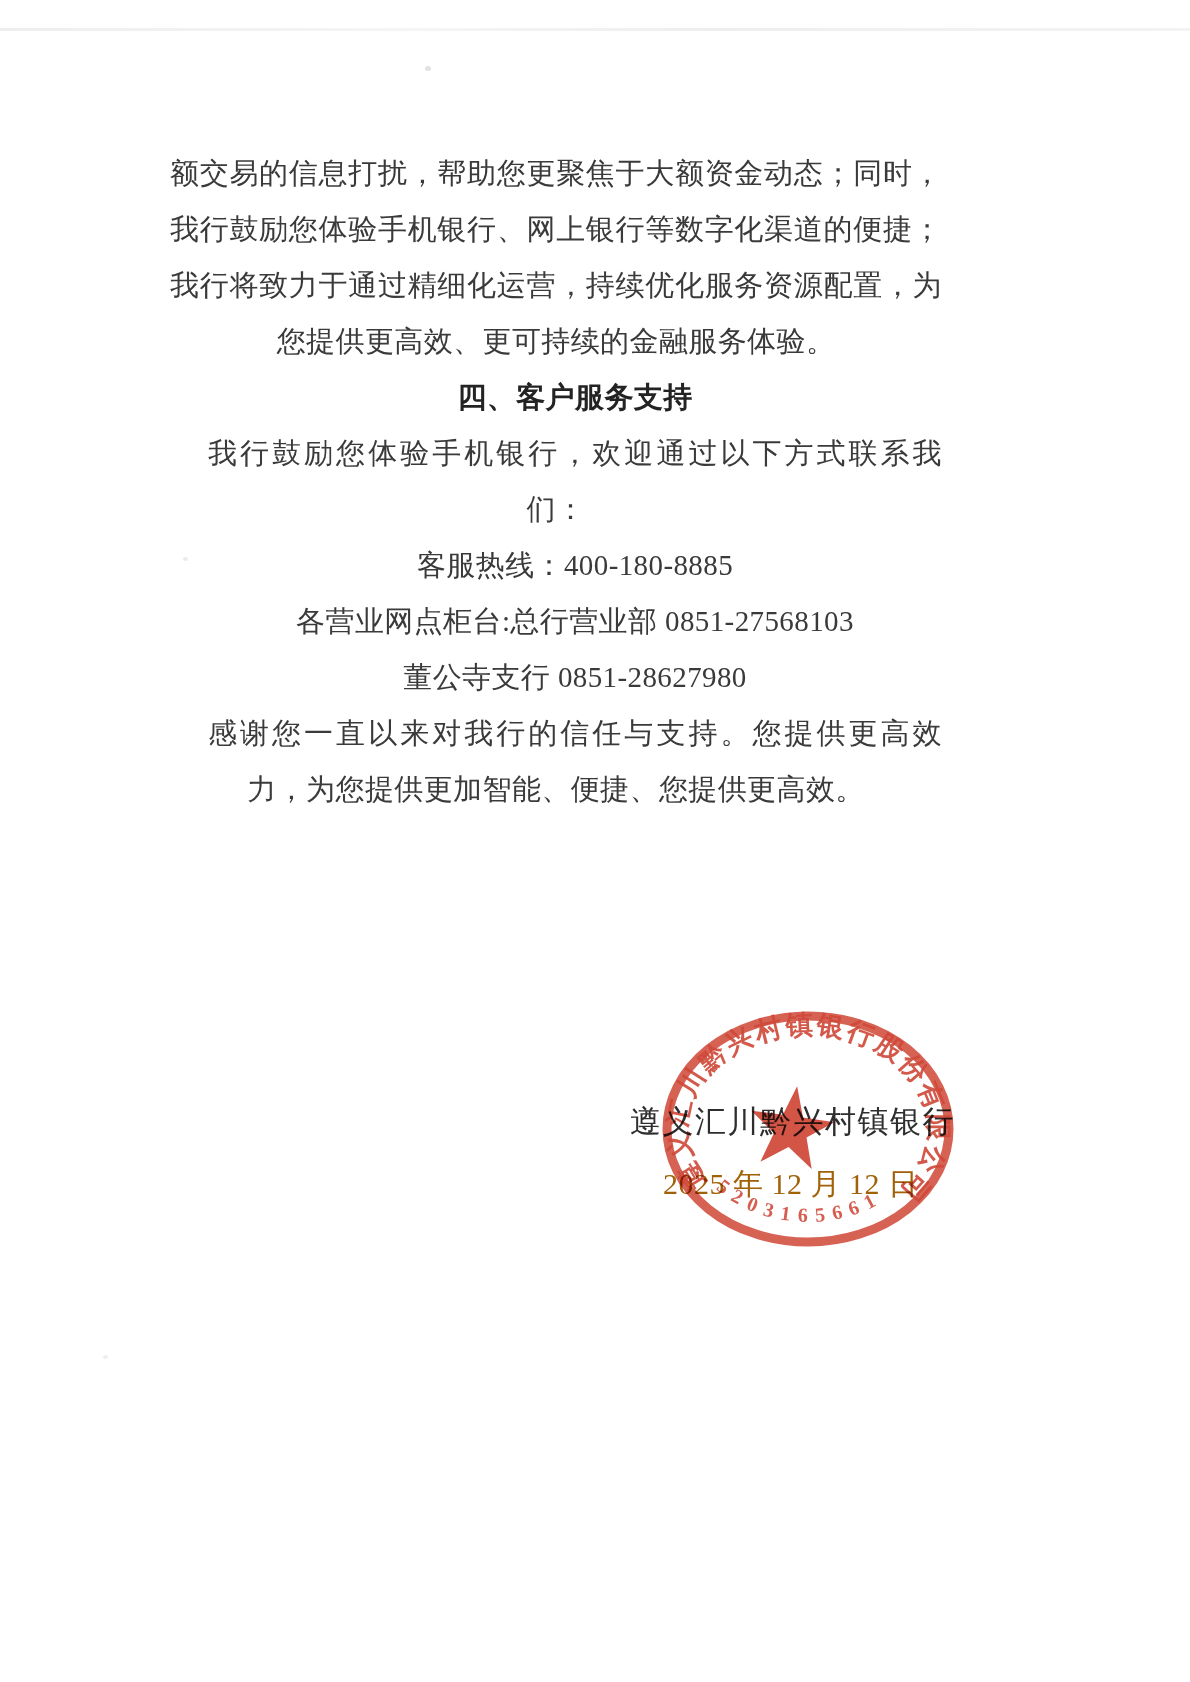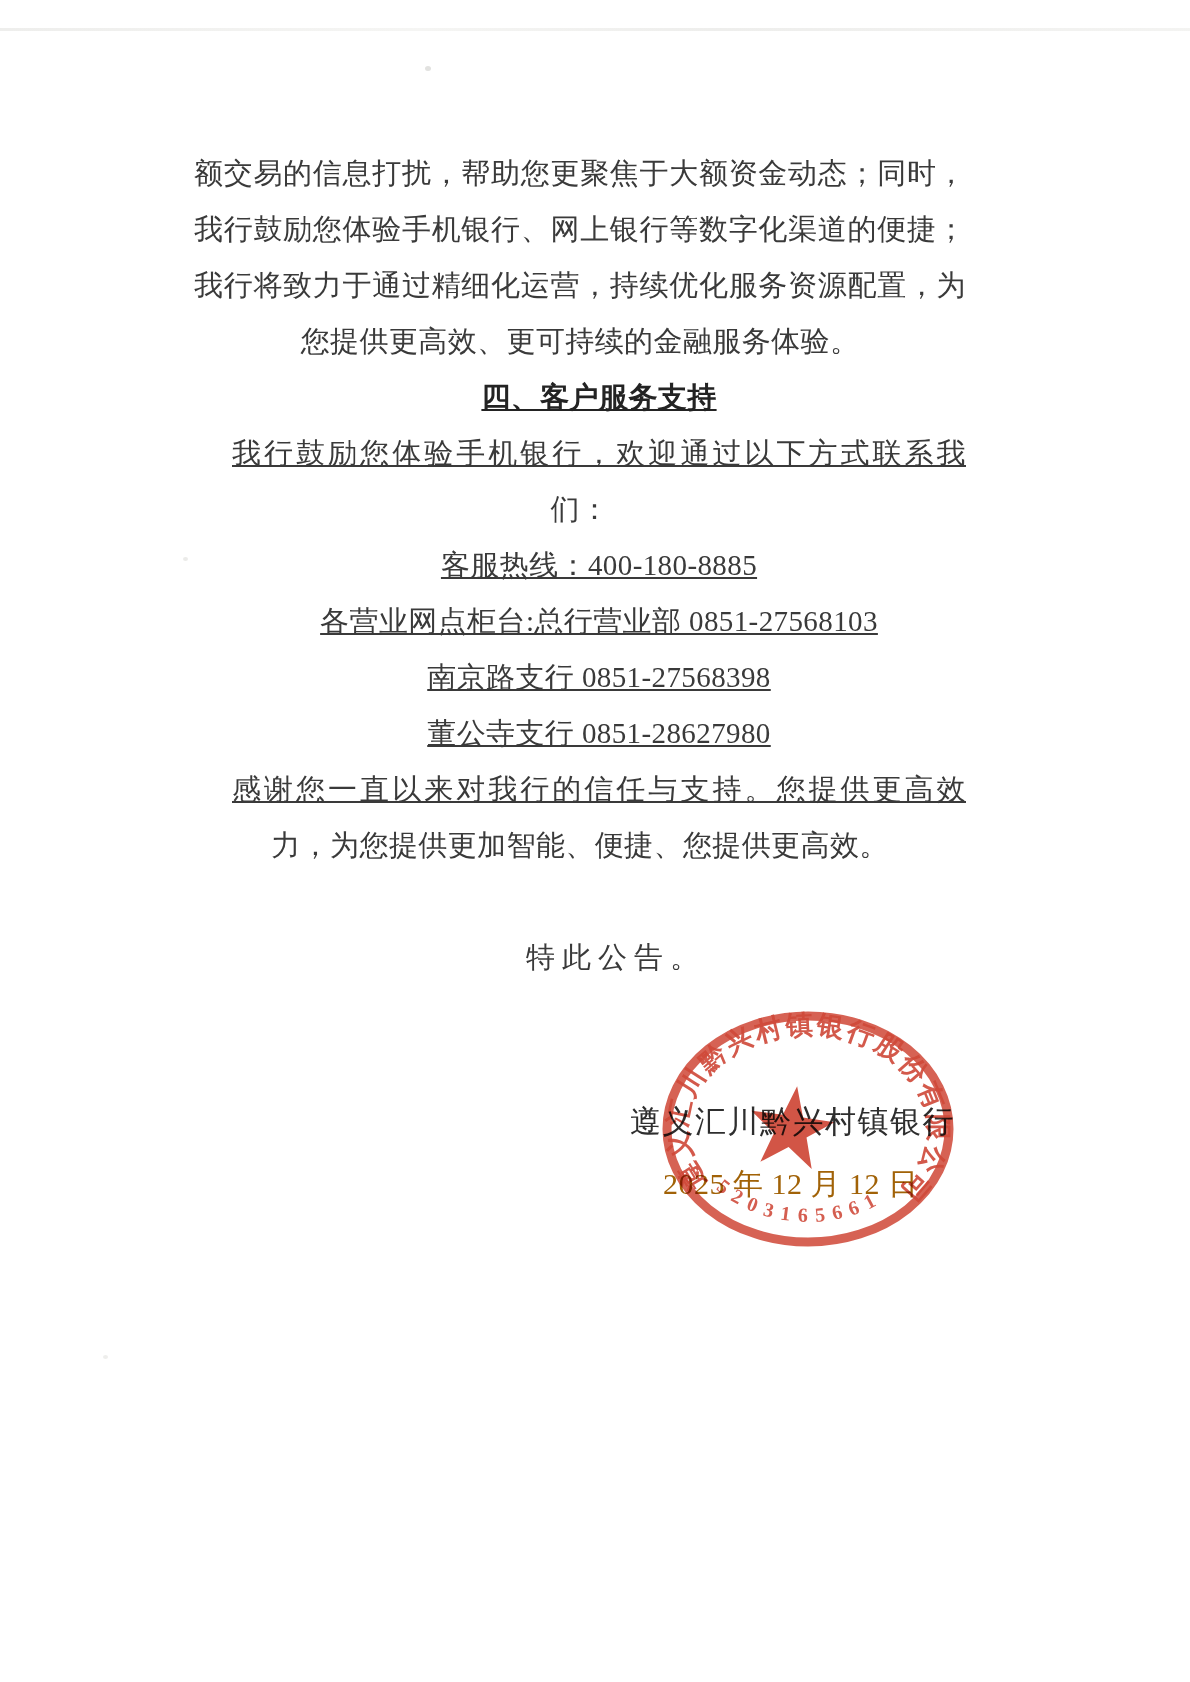--- a/index.html
+++ b/index.html
@@ -25,25 +25,24 @@
   .speck.s2 { left: 183px; top: 557px; width: 5px; height: 4px; opacity:.7; }
   .speck.s3 { left: 103px; top: 1355px; width: 5px; height: 4px; opacity:.6; }
 
   
   .doc {
     position: absolute; left: 170px; top: 145px; width: 772px;
     font-size: 29px; line-height: 56px;
     letter-spacing: 0.4px;
     color: #3a3a3a;
     text-justify: inter-character;
-    margin-left: 24px;
   }
   .line { text-align: center; }
   .jl   { text-align: justify; text-align-last: justify; }
-  .ind  { text-indent: 38px; text-decoration: underline; }
+  .ind  { text-indent: 38px; }
   .head { font-weight: bold; color: #232323; }
   .announce { margin-top: 56px; text-indent: 72px; letter-spacing: 7px; }
 
   
   .sig-name {
     position: absolute; left: 630px; top: 1100px;
     font-size: 31px; line-height: 44px; letter-spacing: 1.5px;
     color: #2e2e2e; white-space: nowrap;
   }
   .sig-date {
@@ -78,27 +77,25 @@
   <div class="line jl">我行将致力于通过精细化运营，持续优化服务资源配置，为</div>
   <div class="line">您提供更高效、更可持续的金融服务体验。</div>
 
   <div class="line head ind">四、客户服务支持</div>
 
   <div class="line jl ind">我行鼓励您体验手机银行，欢迎通过以下方式联系我</div>
   <div class="line">们：</div>
 
   <div class="line ind">客服热线：400-180-8885</div>
   <div class="line ind">各营业网点柜台:总行营业部 0851-27568103</div>
-  <div class="line ind">南京路支行 0851-27568398</div>
   <div class="line ind">董公寺支行 0851-28627980</div>
 
   <div class="line jl ind">感谢您一直以来对我行的信任与支持。您提供更高效</div>
   <div class="line">力，为您提供更加智能、便捷、您提供更高效。</div>
 
-  <div class="line announce">特此公告。</div>
 </div>
 
 <div class="sig-name">遵义汇川黔兴村镇银行</div>
 <div class="sig-date">2025 年 12 月 12 日</div>
 
 <svg class="stamp" viewBox="0 0 310 256" xmlns="http://www.w3.org/2000/svg">
   <defs>
     <path id="rimArc" d="M 54 181.5 A 121 95 0 1 1 252 181.5" fill="none"></path>
     <path id="serialArc" d="M 38.9 155.7 A 120 93 0 0 0 267.1 155.7" fill="none"></path>
   </defs>

